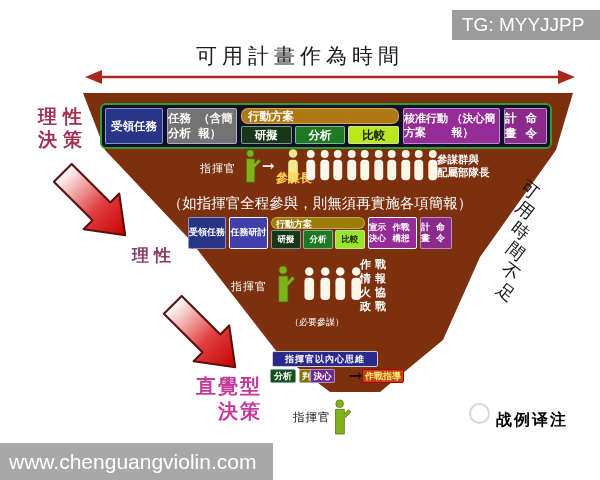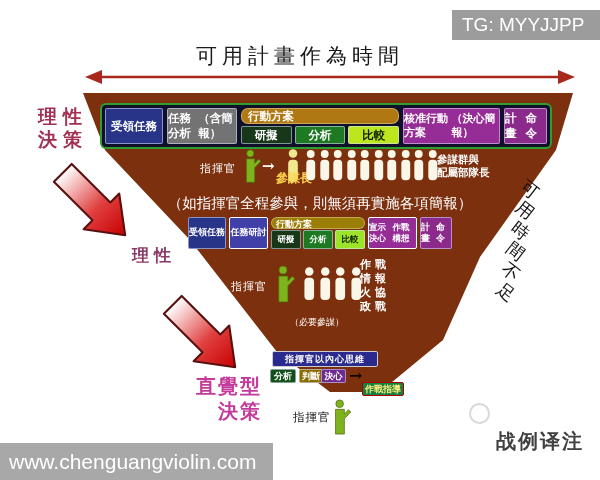--- a/index.html
+++ b/index.html
@@ -54,21 +54,21 @@
   .white-lbl{color:#fff;}
 
   .row3-think{left:272px;top:351px;width:106px;height:16px;line-height:13px;font-size:9px;
               letter-spacing:1px;border:1.5px solid #ccc;}
   .row3-step{height:14px;font-size:9px;line-height:11px;}
   .row3-result{left:362px;top:369px;width:42px;height:14px;font-size:9px;line-height:11px;
                border:1px solid #a00;}
 
   .wm-ring{left:469px;top:403px;width:21px;height:21px;border:2px solid #d8d8d8;
            border-radius:50%;box-sizing:border-box;}
-  .wm-text{left:496px;top:428px;font-size:20px;letter-spacing:2px;color:#404040;
+  .wm-text{left:496px;top:410px;font-size:16px;letter-spacing:2px;color:#000000;
            font-weight:bold;font-family:"Liberation Sans",sans-serif;}
 </style>
 </head>
 <body>
 
 <div class="canvas">
 
   <svg class="svgabs" style="left:0;top:0" width="600" height="480">
     <polygon points="83,93 573,93 556,150 480,257 443,340 380,392 330,392 277,352 190,240 105,150" fill="#7c300e"></polygon>
   </svg>
@@ -262,23 +262,23 @@
   <div class="abs white-lbl" style="left:360px;top:258px;font-size:11px;line-height:14px;letter-spacing:4px;font-weight:bold">
     <div>作戰</div>
     <div>情報</div>
     <div>火協</div>
     <div>政戰</div>
   </div>
 
   <div class="abs box row3-think" style="background: rgb(42, 42, 142);">指揮官以內心思維</div>
   <div class="abs box row3-step" style="left: 270px; top: 369px; width: 26px; background: rgb(20, 80, 28); color: rgb(255, 255, 255);">分析</div>
   <div class="abs box row3-step" style="left: 299px; top: 369px; width: 24px; background: rgb(138, 109, 0); color: rgb(255, 255, 255);">判斷</div>
-  <div class="abs box row3-step" style="left: 321px; top: 369px; width: 25px; background: rgb(111, 42, 143); color: rgb(255, 255, 255);">決心</div>
+  <div class="abs box row3-step" style="left: 310px; top: 369px; width: 25px; background: rgb(111, 42, 143); color: rgb(255, 255, 255);">決心</div>
   <div class="abs" style="left:349px;top:366px;font-size:16px;font-weight:bold;color:#120500">→</div>
-  <div class="abs box row3-result" style="background: #15803d; color: rgb(255, 233, 122); margin-top: 13px;">作戰指導</div>
+  <div class="abs box row3-result" style="background: #c2410c; color: rgb(255, 233, 122);">作戰指導</div>
   <div class="abs" style="left:293px;top:410px;font-size:11.5px;color:#111;letter-spacing:1px">指揮官</div>
   <svg class="svgabs" style="left:332px;top:397px" width="20" height="40" viewBox="0 0 34 60">
     <circle cx="13" cy="7.5" r="6.5" fill="#7fb31c" stroke="#4a660c" stroke-width="1.2"></circle>
     <path d="M6,17 L21,17 L21,25 L28,17.5 L32,21.5 L21,33 L21,59 L6,59 Z" fill="#7fb31c" stroke="#4a660c" stroke-width="1.2" stroke-linejoin="round"></path>
   </svg>
 
   <div class="abs wm-ring"></div>
   <div class="abs wm-text">战例译注</div>
 
   <div class="abs footer-bar">

